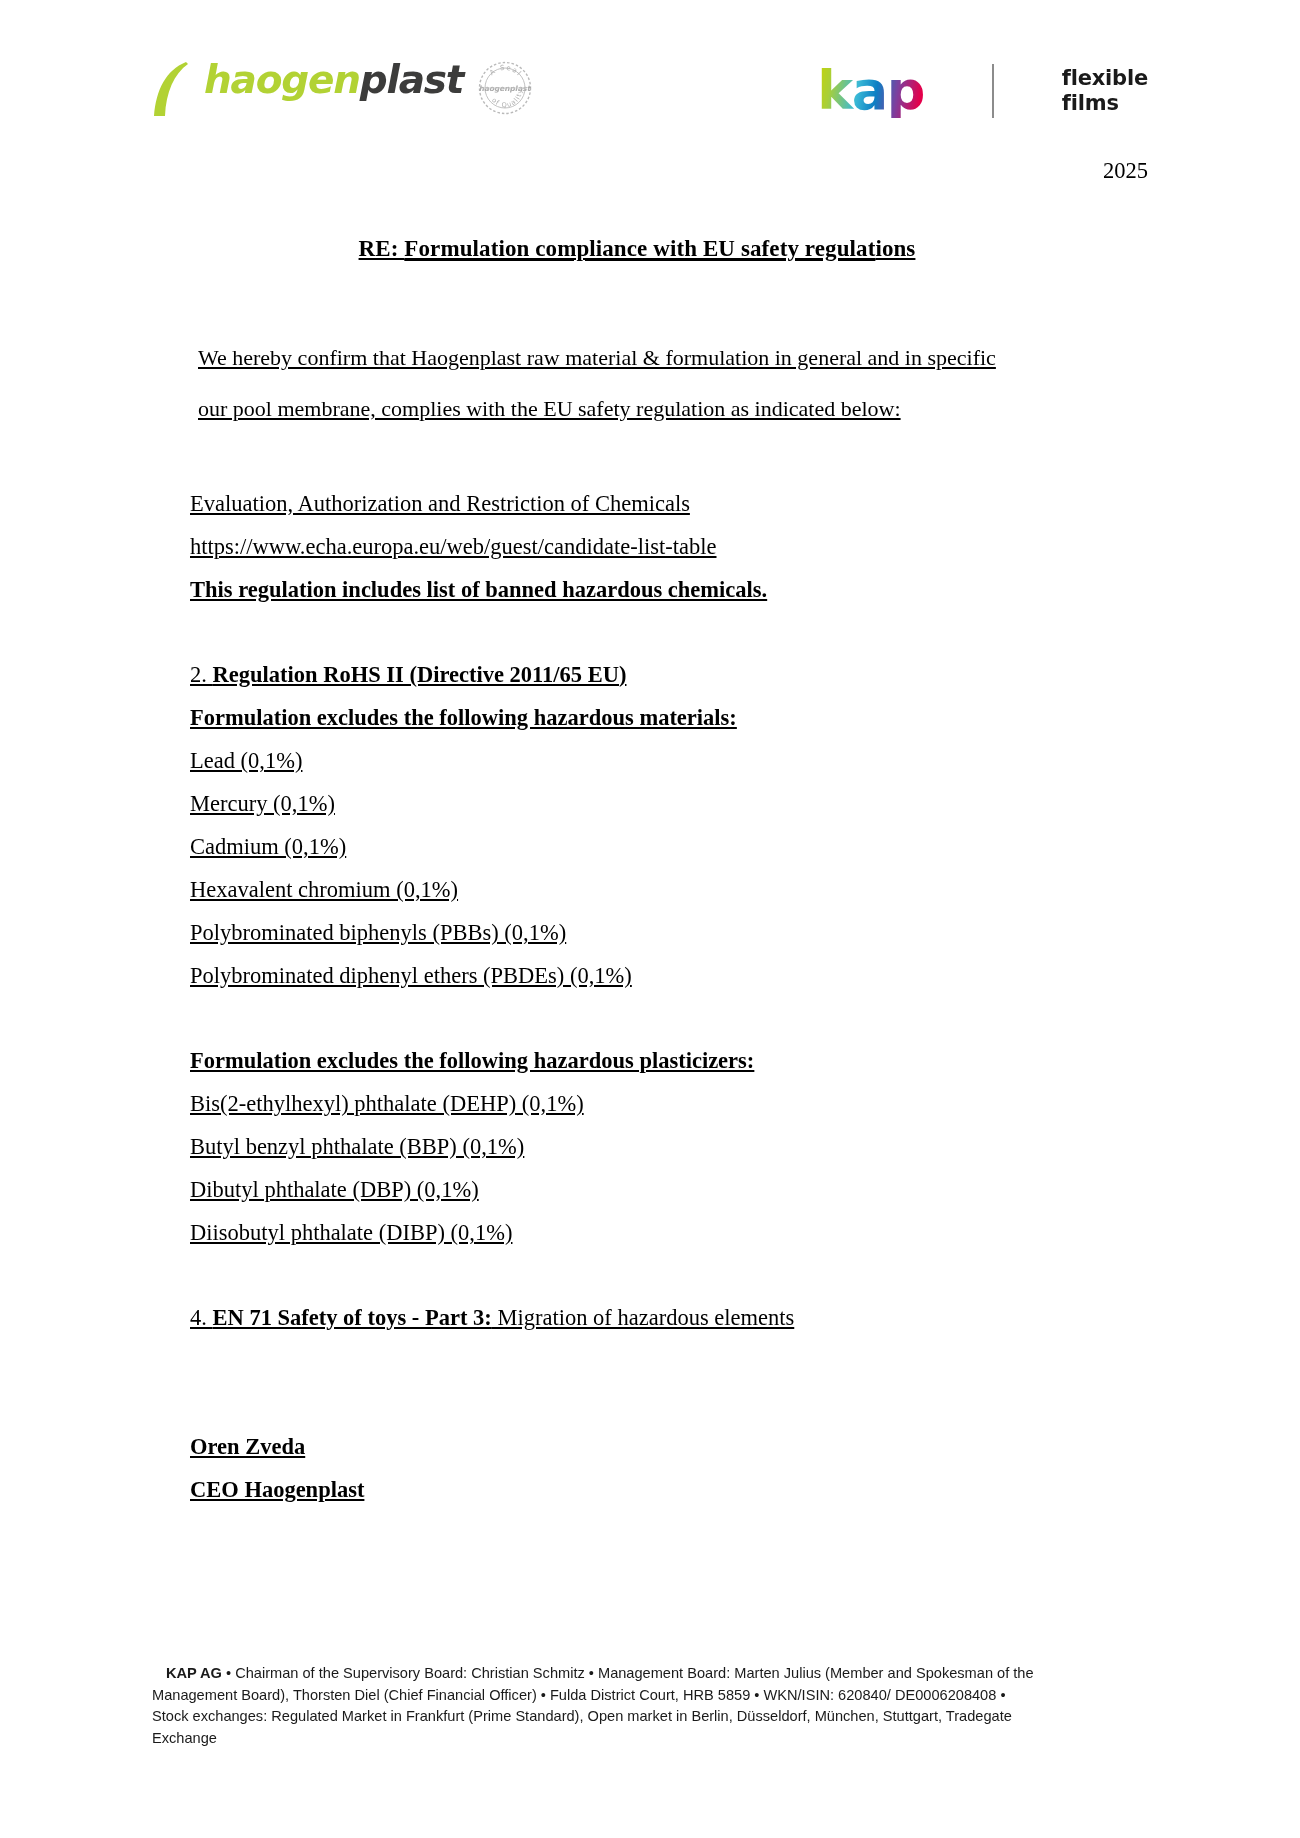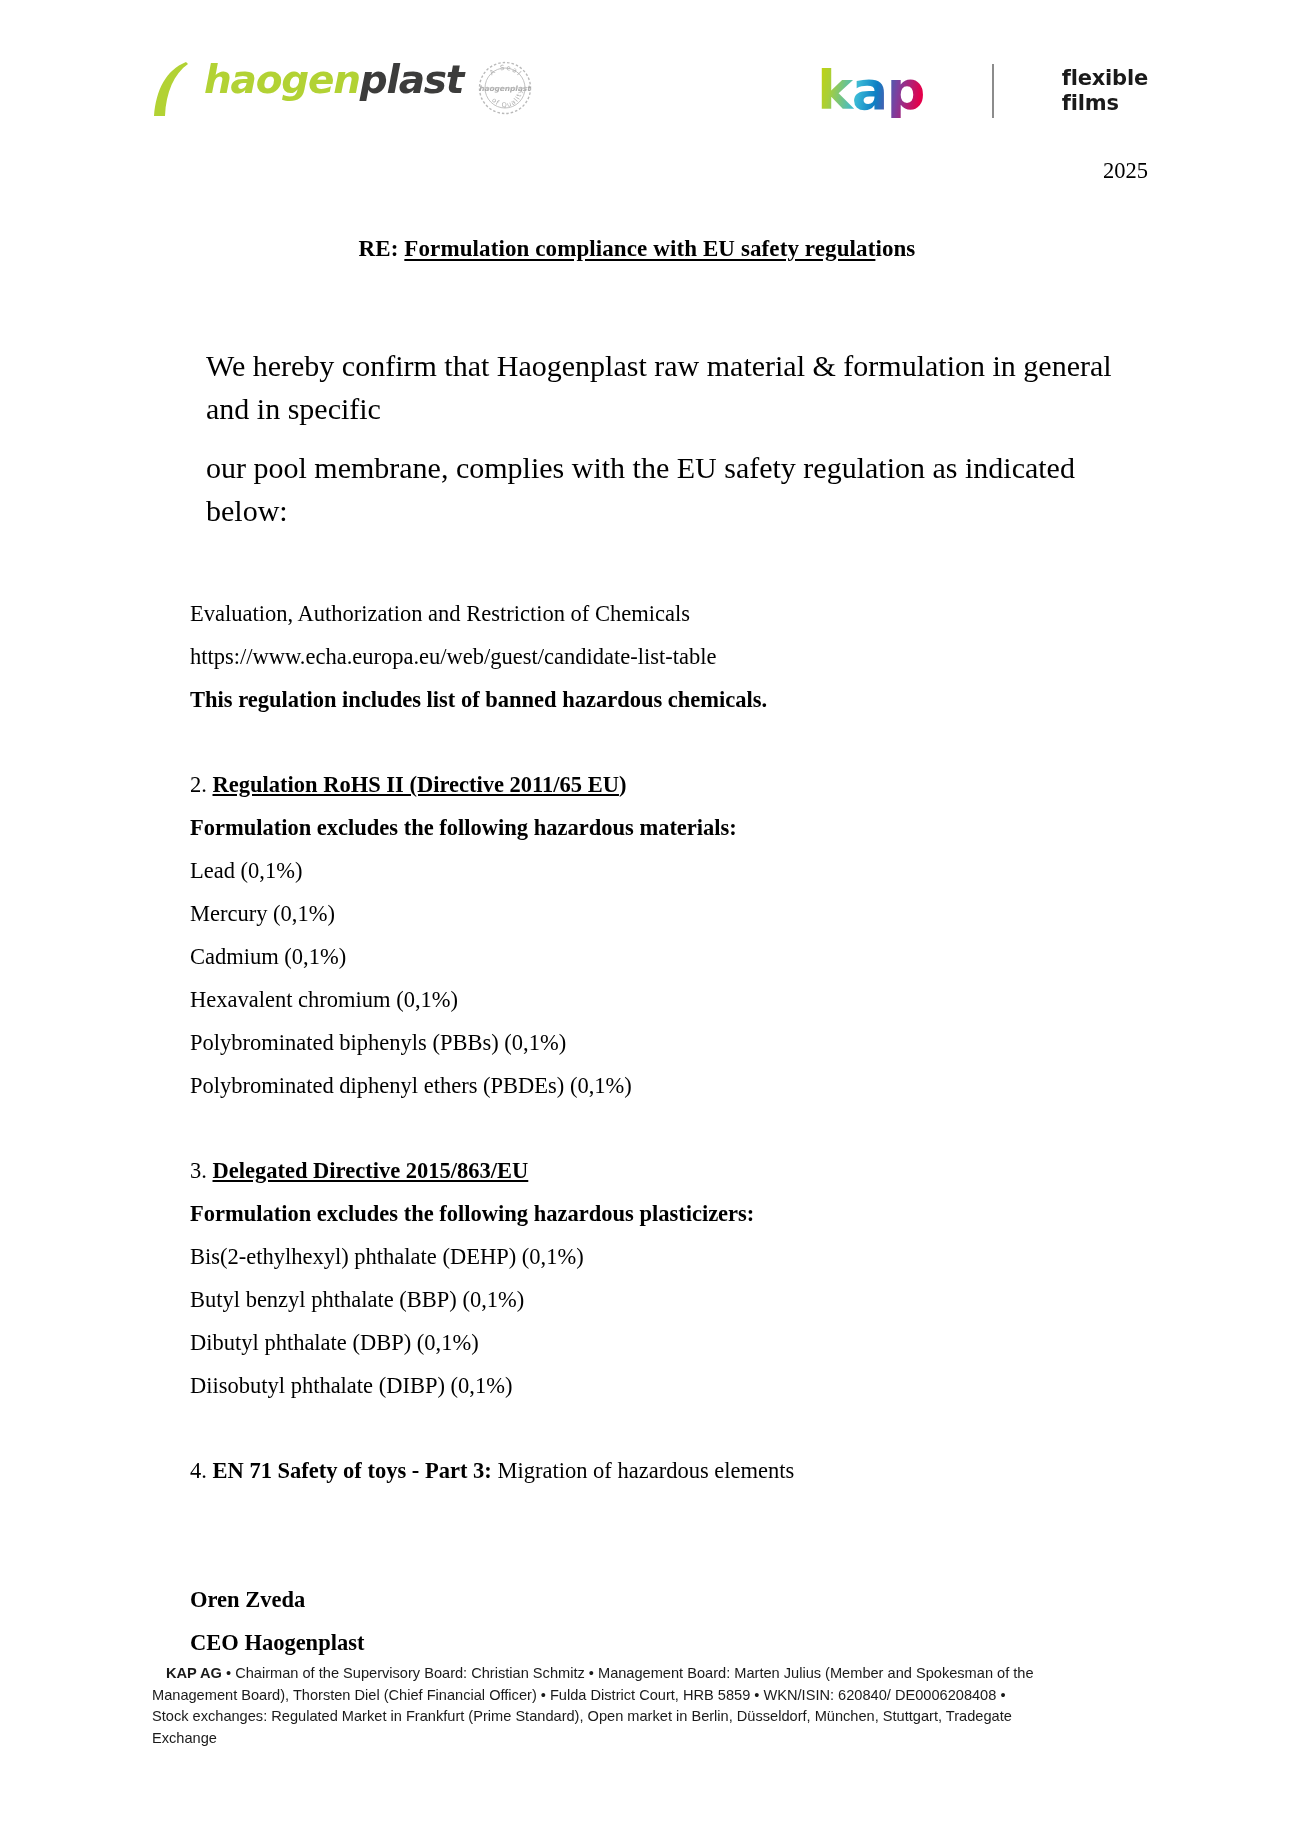--- a/index.html
+++ b/index.html
@@ -117,36 +117,37 @@
     font-family: "Liberation Serif", serif;
     color: #000;
   }
 
   
   .content {
     position: absolute;
     left: 190px;
     top: 236px;
     width: 940px;
+    text-decoration: underline;
   }
 
   .doc-title {
     text-align: center;
     font-size: 23px;
     font-weight: bold;
     margin: 0 0 0 0;
     letter-spacing: 0.1px;
     padding-right: 46px;
   }
   .doc-title .u { text-decoration: underline; text-underline-offset: 3px; }
 
   .para {
-    font-size: 30px;
+    font-size: 22px;
     line-height: 43px;
-    margin: 16px;
+    margin: 8px;
   }
 
   .spacer-lg { height: 44px; }
   .spacer-md { height: 42px; }
   .spacer-sm { height: 22px; }
 
   .line { font-size: 22.5px; line-height: 43px; }
   .line.b { font-weight: bold; }
   .u { text-decoration: underline; text-underline-offset: 2px; }
   .bu { font-weight: bold; text-decoration: underline; text-underline-offset: 2px; }
@@ -240,21 +241,20 @@
       <div class="line">Mercury (0,1%)</div>
       <div class="line">Cadmium (0,1%)</div>
       <div class="line">Hexavalent chromium (0,1%)</div>
       <div class="line">Polybrominated biphenyls (PBBs) (0,1%)</div>
       <div class="line">Polybrominated diphenyl ethers (PBDEs) (0,1%)</div>
     </div>
 
     <div class="spacer-md"></div>
 
     <div>
-      <div class="line"><span>3. </span><span class="bu">Delegated Directive 2015/863/EU</span></div>
       <div class="line b">Formulation excludes the following hazardous plasticizers:</div>
       <div class="line">Bis(2-ethylhexyl) phthalate (DEHP) (0,1%)</div>
       <div class="line">Butyl benzyl phthalate (BBP) (0,1%)</div>
       <div class="line">Dibutyl phthalate (DBP) (0,1%)</div>
       <div class="line">Diisobutyl phthalate (DIBP) (0,1%)</div>
     </div>
 
     <div class="spacer-md"></div>
 
     <div>

